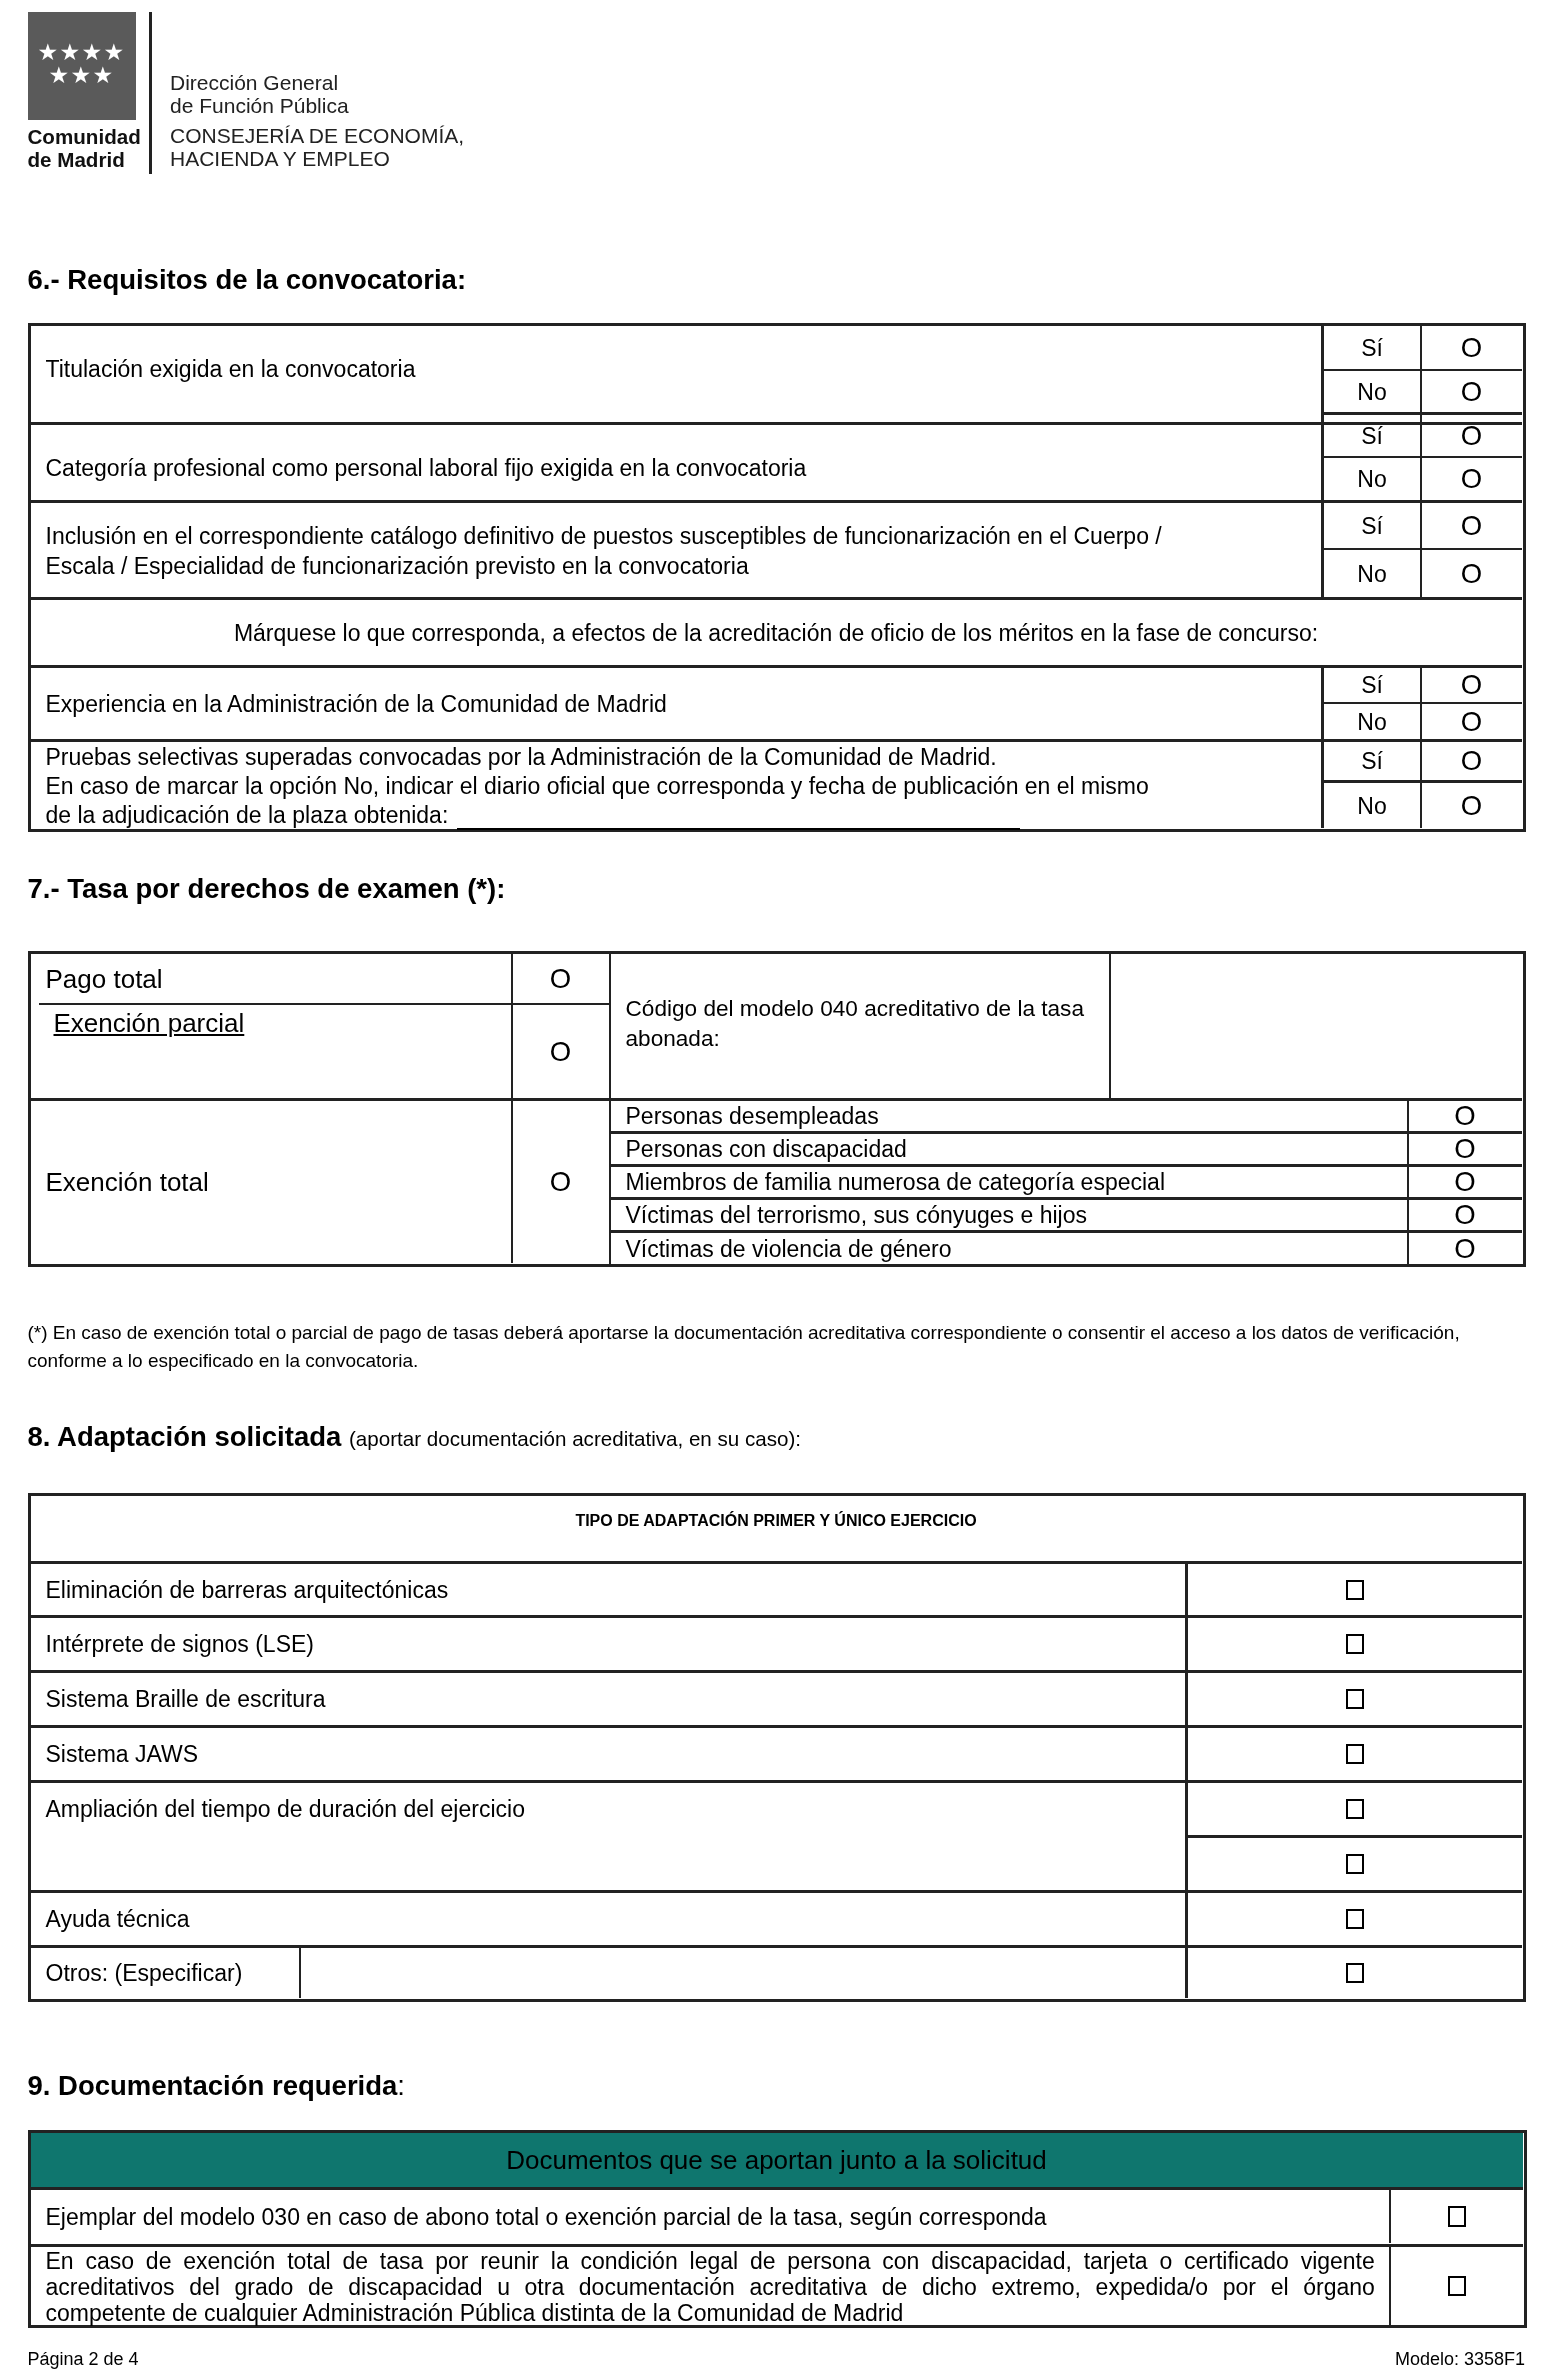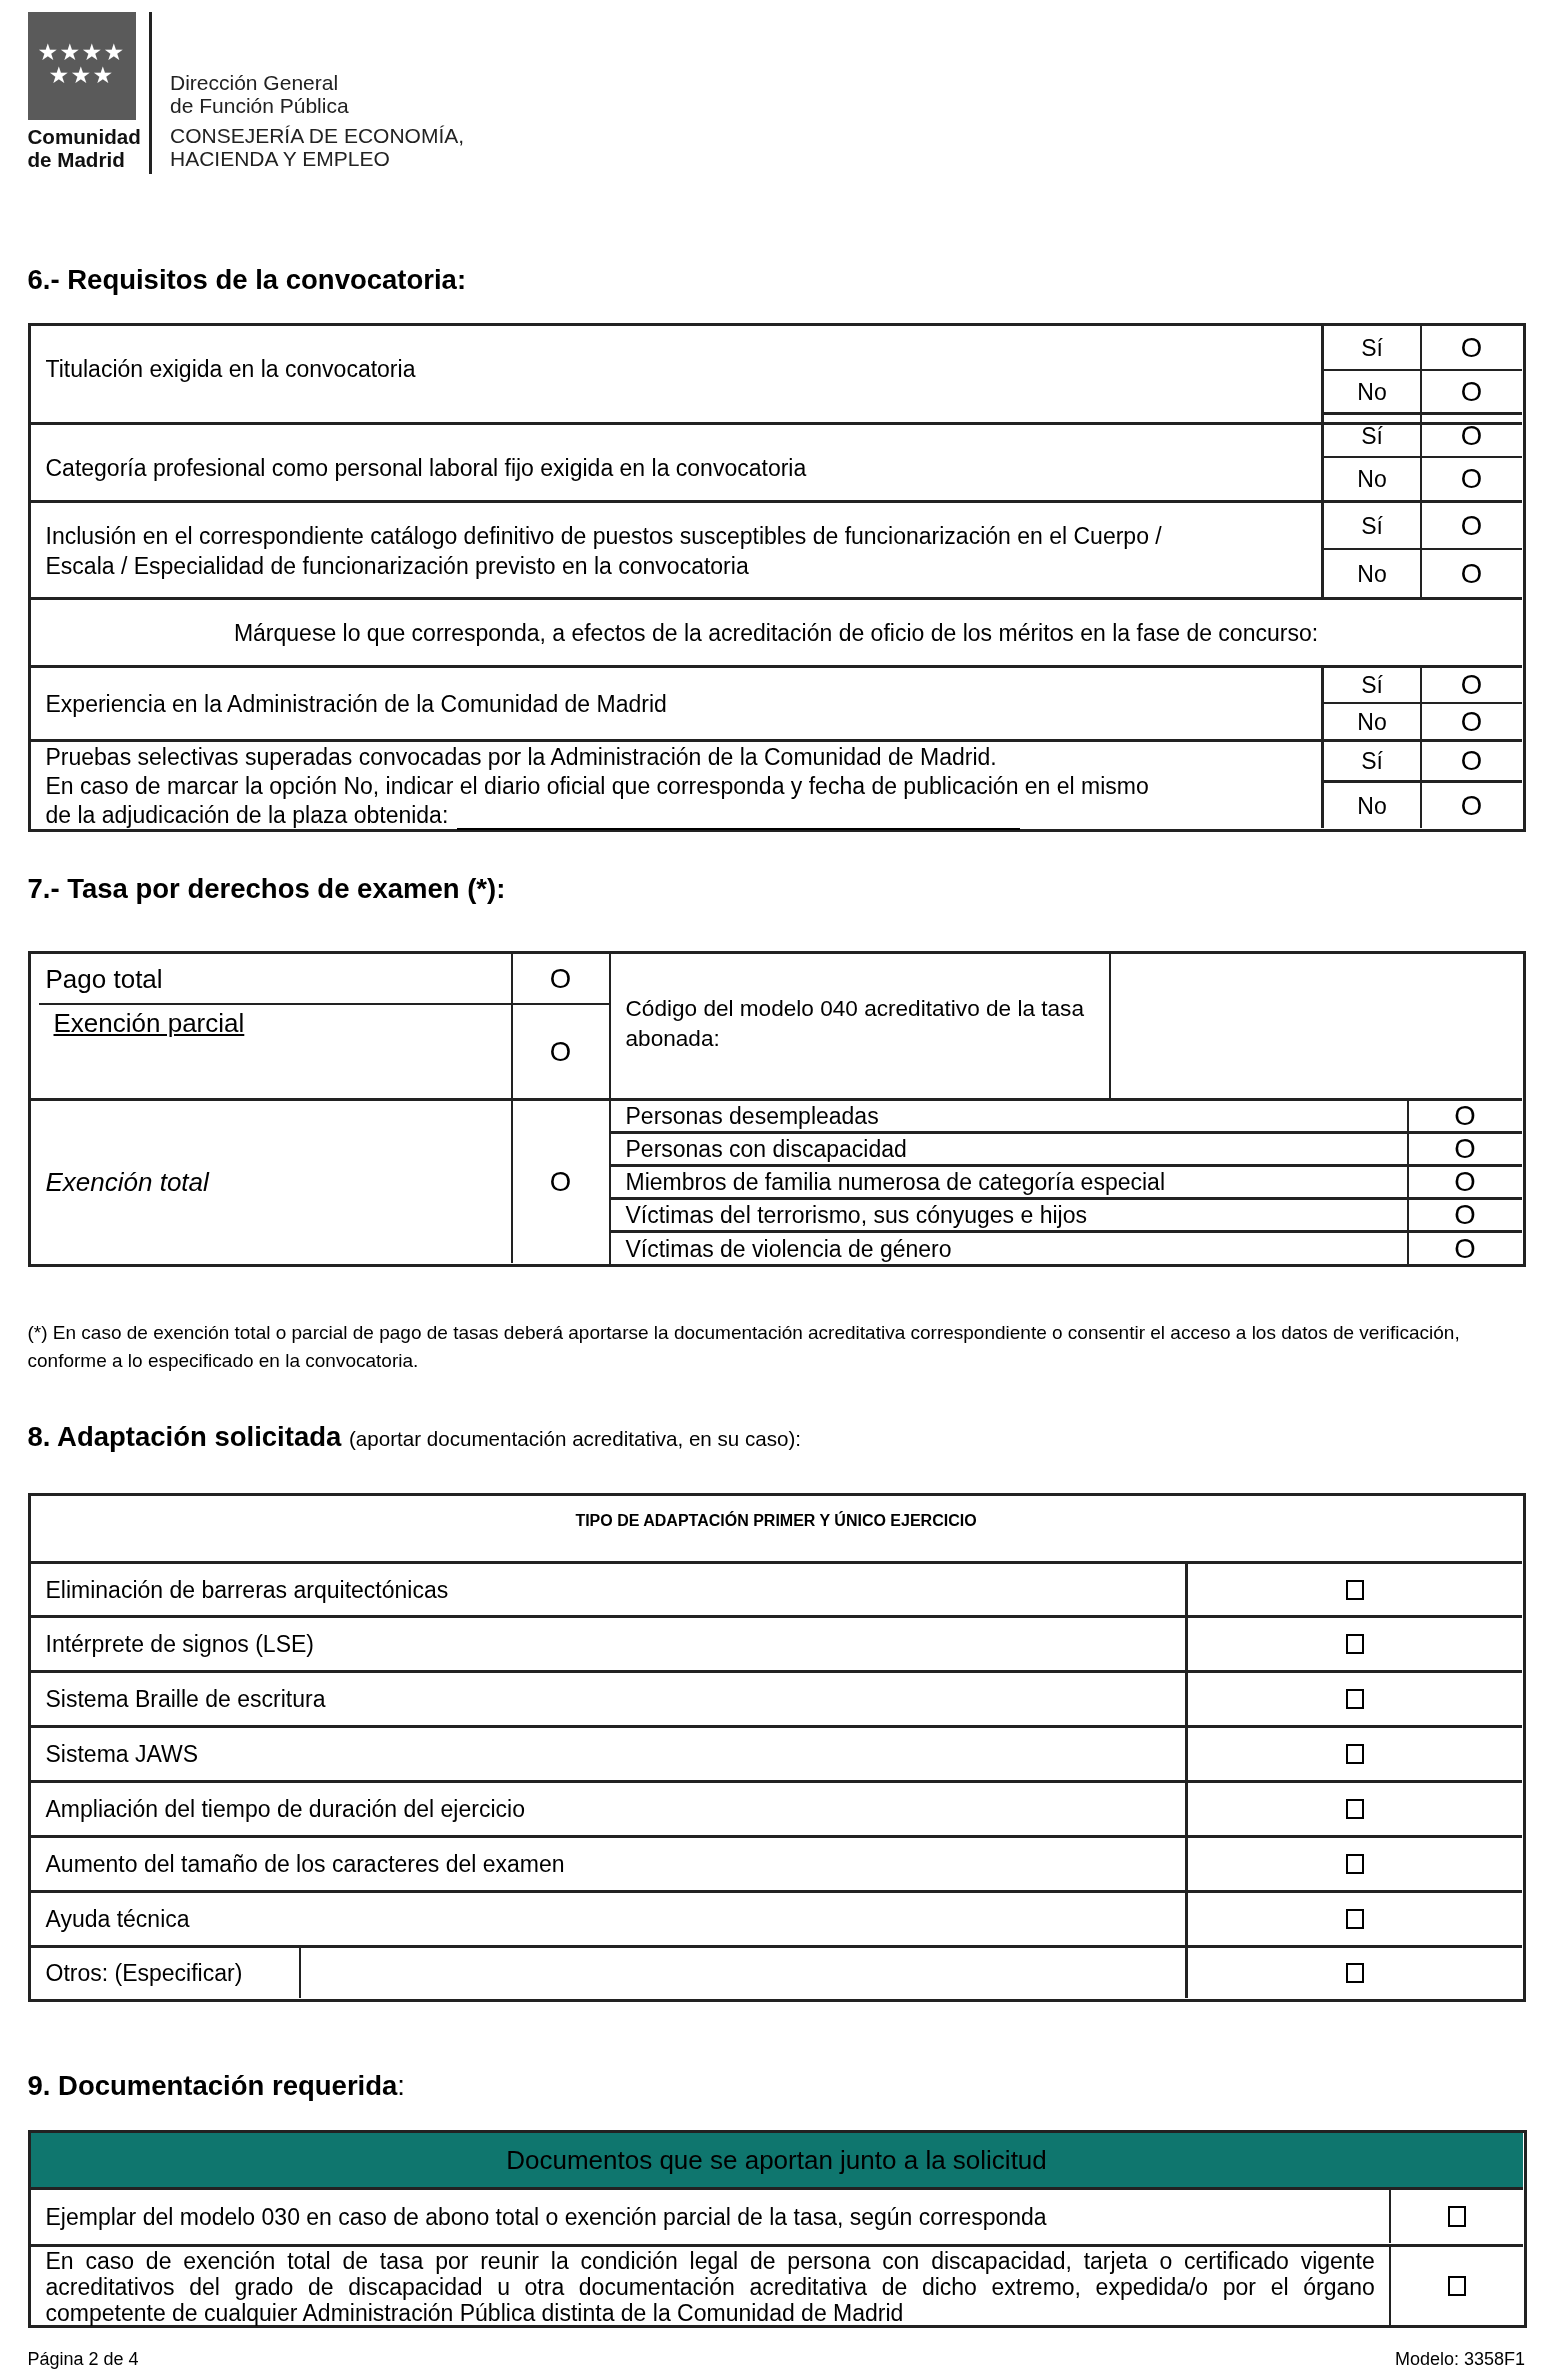--- a/index.html
+++ b/index.html
@@ -107,21 +107,21 @@
   <div class="cell vb-thin center txt radio" style="left:480px; top:0; width:98px; height:49px;">O</div>
 
   <div class="cell hb-thin txt" style="left:8px; top:49px; width:480px; height:95px; padding:2.7px 15px 0 15px;text-decoration:underline;">
     <div style="font-size:26px; line-height:30px;">Exención parcial</div>
   </div>
   <div class="cell vb-thin hb-thin center txt radio" style="left:480px; top:49px; width:98px; height:95px;">O</div>
 
   <div class="cell vb-thin txt" style="left:578px; top:0; width:500px; height:144px; padding:40px 13.7px 0 15px; font-size:22.6px; line-height:30px;">Código del modelo 040 acreditativo de la tasa abonada:</div>
   <div class="cell vb-thin txt" style="left:1078px; top:0; width:413px; height:144px;"></div>
 
-  <div class="cell hb vcenter txt" style="left:0; top:144px; width:480px; height:165px; padding-left:15px; font-size:26px;font-style:italic;">Exención total</div>
+  <div class="cell hb vcenter txt" style="left:0; top:144px; width:480px; height:165px; padding-left:15px; font-size:26px;">Exención total</div>
   <div class="cell vb-thin hb center txt radio" style="left:480px; top:144px; width:98px; height:165px;">O</div>
 
   <div class="cell vb-thin hb vcenter txt" style="left:578px; top:144px; width:798px; height:33px; padding-left:15px;">Personas desempleadas</div>
   <div class="cell vb-thin hb center txt radio" style="left:1376px; top:144px; width:115px; height:33px;">O</div>
   <div class="cell vb-thin hb vcenter txt" style="left:578px; top:177px; width:798px; height:33px; padding-left:15px;">Personas con discapacidad</div>
   <div class="cell vb-thin hb center txt radio" style="left:1376px; top:177px; width:115px; height:33px;">O</div>
   <div class="cell vb-thin hb vcenter txt" style="left:578px; top:210px; width:798px; height:33px; padding-left:15px;">Miembros de familia numerosa de categoría especial</div>
   <div class="cell vb-thin hb center txt radio" style="left:1376px; top:210px; width:115px; height:33px;">O</div>
   <div class="cell vb-thin hb vcenter txt" style="left:578px; top:243px; width:798px; height:33px; padding-left:15px;">Víctimas del terrorismo, sus cónyuges e hijos</div>
   <div class="cell vb-thin hb center txt radio" style="left:1376px; top:243px; width:115px; height:33px;">O</div>
@@ -157,21 +157,20 @@
   <div class="cell hb vcenter txt" style="left:0; top:229px; width:1154px; height:55px; padding-left:15px;">Sistema JAWS</div>
   <div class="cell vb hb center" style="left:1154px; top:229px; width:337px; height:55px;">
       <span class="checkbox"></span>
     </div>
 
   <div class="cell hb vcenter txt" style="left:0; top:284px; width:1154px; height:55px; padding-left:15px;">Ampliación del tiempo de duración del ejercicio</div>
   <div class="cell vb hb center" style="left:1154px; top:284px; width:337px; height:55px;">
       <span class="checkbox"></span>
     </div>
 
-  <div class="cell hb vcenter txt" style="left:0; top:339px; width:1154px; height:55px; padding-left:15px;">Aumento del tamaño de los caracteres del examen</div>
   <div class="cell vb hb center" style="left:1154px; top:339px; width:337px; height:55px;">
       <span class="checkbox"></span>
     </div>
 
   <div class="cell hb vcenter txt" style="left:0; top:394px; width:1154px; height:55px; padding-left:15px;">Ayuda técnica</div>
   <div class="cell vb hb center" style="left:1154px; top:394px; width:337px; height:55px;">
       <span class="checkbox"></span>
     </div>
 
   <div class="cell hb vcenter txt" style="left:0; top:449px; width:268px; height:53px; padding-left:15px;">Otros: (Especificar)</div>

